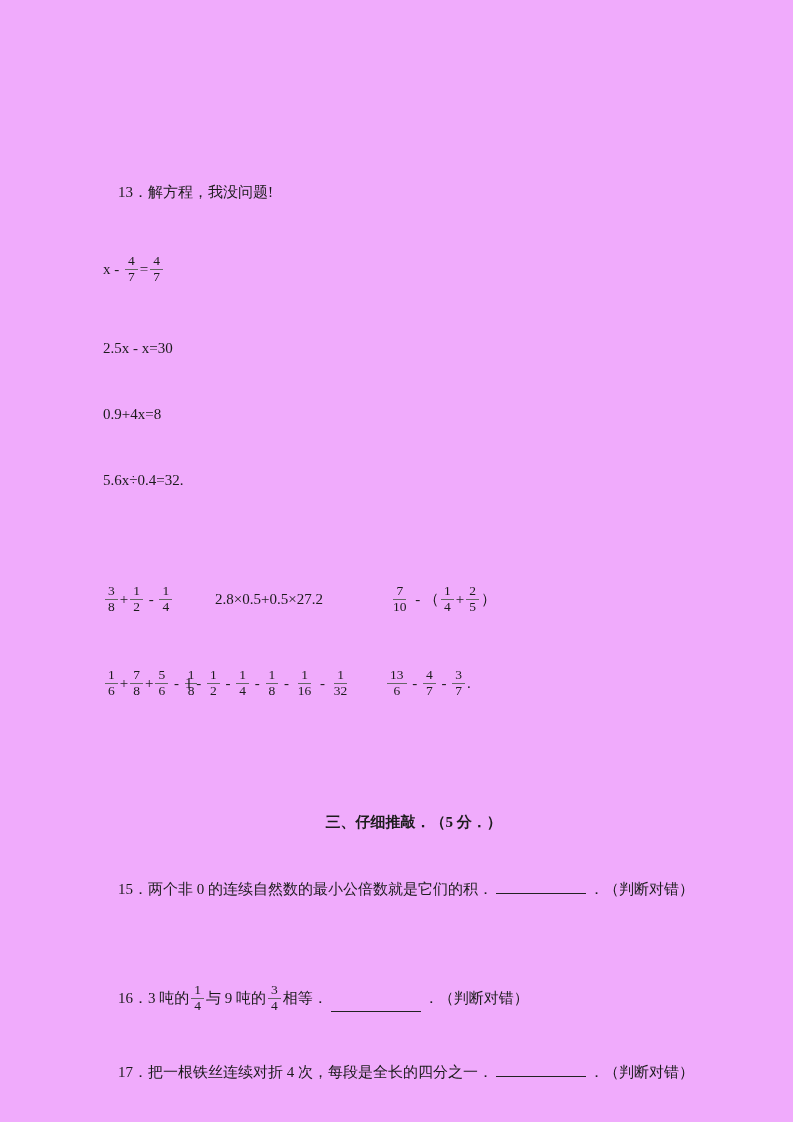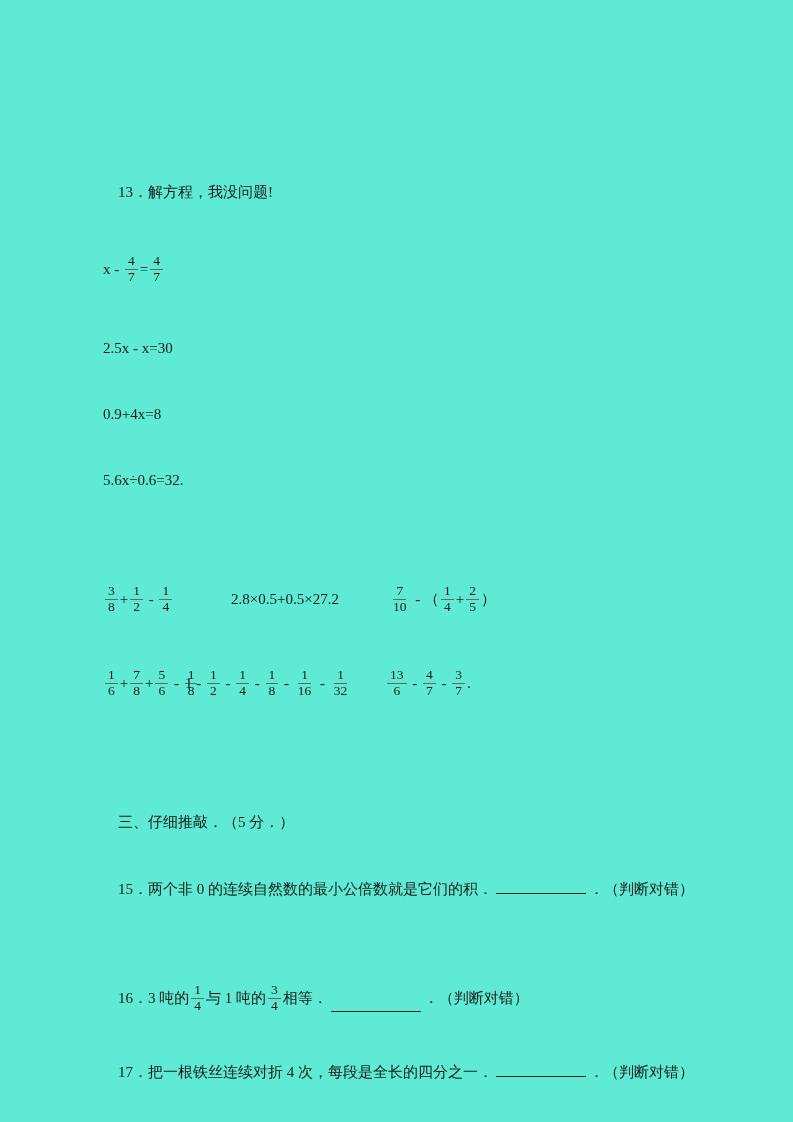--- a/index.html
+++ b/index.html
@@ -1,31 +1,31 @@
 <!DOCTYPE html>
 <html><head>
 <meta charset="utf-8">
 <style>
   html,body { margin:0; padding:0; background:#ffffff; }
   .page {
     position:relative;
     width:793px; height:1122px;
-    background:#5eead4;
+    background:#f0abfc;
     color:#1b1b1b;
     font-family:"Liberation Serif","DejaVu Serif",serif;
     overflow:hidden;
   }
   .content {
     position:absolute; left:103px; top:93px; width:606px;
     font-size:15px; line-height:22px;
     white-space:pre-wrap;
   }
   .line { min-height:22px; }
   .indent { padding-left:15px; }
-  .bold { font-weight:normal; }
+  .bold { font-weight:bold;text-align:center; }
 
   
   .frac {
     display:inline-flex; flex-direction:column; align-items:center;
     font-size:13.5px; line-height:1.1; margin:0 2px;
     vertical-align:middle;
   }
   .frac .num { border-bottom:1px solid #666; padding:0 3px; }
   .frac .den { padding:0 3px; }
 
@@ -55,38 +55,38 @@
 <body>
 
 <div class="page">
   <div class="content">
 
     
     <div class="line indent">13．解方程，我没问题!</div>
     <div class="line tall mt4"><span data-expr="document.q13.eq1"><span class="tok">x - </span><span class="frac"><span class="num">4</span><span class="den">7</span></span><span class="tok">=</span><span class="frac"><span class="num">4</span><span class="den">7</span></span></span></div>
     <div class="line mt6">2.5x - x=30</div>
     <div class="line">0.9+4x=8</div>
-    <div class="line">5.6x÷0.6=32.</div>
+    <div class="line">5.6x÷0.4=32.</div>
 
     
     <div class="expr-row">
       <span class="expr" style="left:0;" data-expr="document.q14.row1.e1"><span class="frac"><span class="num">3</span><span class="den">8</span></span><span class="tok">+</span><span class="frac"><span class="num">1</span><span class="den">2</span></span><span class="tok"> - </span><span class="frac"><span class="num">1</span><span class="den">4</span></span></span>
-      <span class="expr" style="left:128px;" data-expr="document.q14.row1.e2"><span class="tok">2.8×0.5+0.5×27.2</span></span>
+      <span class="expr" style="left:112px;" data-expr="document.q14.row1.e2"><span class="tok">2.8×0.5+0.5×27.2</span></span>
       <span class="expr" style="left:285px;" data-expr="document.q14.row1.e3"><span class="frac"><span class="num">7</span><span class="den">10</span></span><span class="tok"> - （</span><span class="frac"><span class="num">1</span><span class="den">4</span></span><span class="tok">+</span><span class="frac"><span class="num">2</span><span class="den">5</span></span><span class="tok">）</span></span>
     </div>
     <div class="expr-row">
       <span class="expr" style="left:0;" data-expr="document.q14.row2.e1"><span class="frac"><span class="num">1</span><span class="den">6</span></span><span class="tok">+</span><span class="frac"><span class="num">7</span><span class="den">8</span></span><span class="tok">+</span><span class="frac"><span class="num">5</span><span class="den">6</span></span><span class="tok"> - </span><span class="frac"><span class="num">1</span><span class="den">8</span></span></span>
       <span class="expr" style="left:82px;" data-expr="document.q14.row2.e2"><span class="tok">1 - </span><span class="frac"><span class="num">1</span><span class="den">2</span></span><span class="tok"> - </span><span class="frac"><span class="num">1</span><span class="den">4</span></span><span class="tok"> - </span><span class="frac"><span class="num">1</span><span class="den">8</span></span><span class="tok"> - </span><span class="frac"><span class="num">1</span><span class="den">16</span></span><span class="tok"> - </span><span class="frac"><span class="num">1</span><span class="den">32</span></span></span>
       <span class="expr" style="left:282px;" data-expr="document.q14.row2.e3"><span class="frac"><span class="num">13</span><span class="den">6</span></span><span class="tok"> - </span><span class="frac"><span class="num">4</span><span class="den">7</span></span><span class="tok"> - </span><span class="frac"><span class="num">3</span><span class="den">7</span></span><span class="tok">.</span></span>
     </div>
 
     
     <div class="line indent bold mt20">三、仔细推敲．（5 分．）</div>
     <div class="line indent"><span>15．两个非 0 的连续自然数的最小公倍数就是它们的积．</span><span class="blank"></span><span>．（判断对错）</span></div>
-    <div class="line indent tall"><span data-expr="document.section3.q16.tokens"><span class="tok">16．3 吨的</span><span class="frac"><span class="num">1</span><span class="den">4</span></span><span class="tok">与 1 吨的</span><span class="frac"><span class="num">3</span><span class="den">4</span></span><span class="tok">相等．</span></span><span class="blank"></span><span>．（判断对错）</span></div>
+    <div class="line indent tall"><span data-expr="document.section3.q16.tokens"><span class="tok">16．3 吨的</span><span class="frac"><span class="num">1</span><span class="den">4</span></span><span class="tok">与 9 吨的</span><span class="frac"><span class="num">3</span><span class="den">4</span></span><span class="tok">相等．</span></span><span class="blank"></span><span>．（判断对错）</span></div>
     <div class="line indent"><span>17．把一根铁丝连续对折 4 次，每段是全长的四分之一．</span><span class="blank"></span><span>．（判断对错）</span></div>
     
     
 
     
     
     
     
     
     

